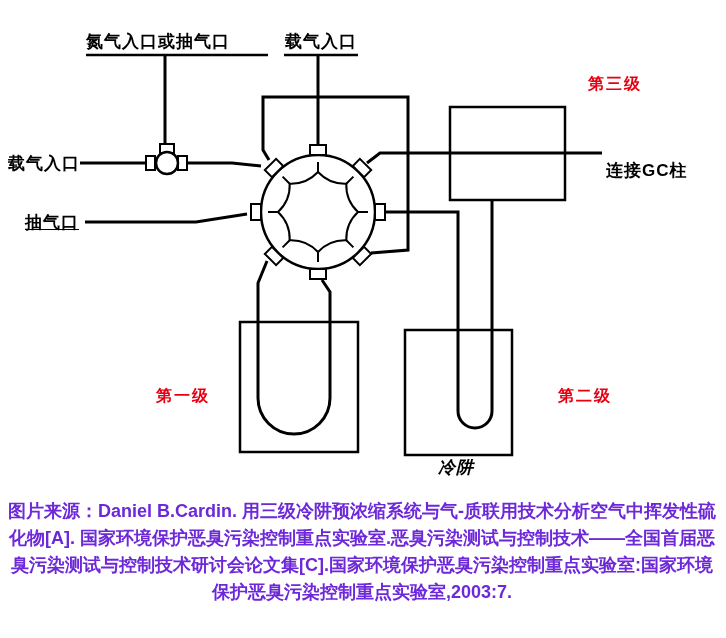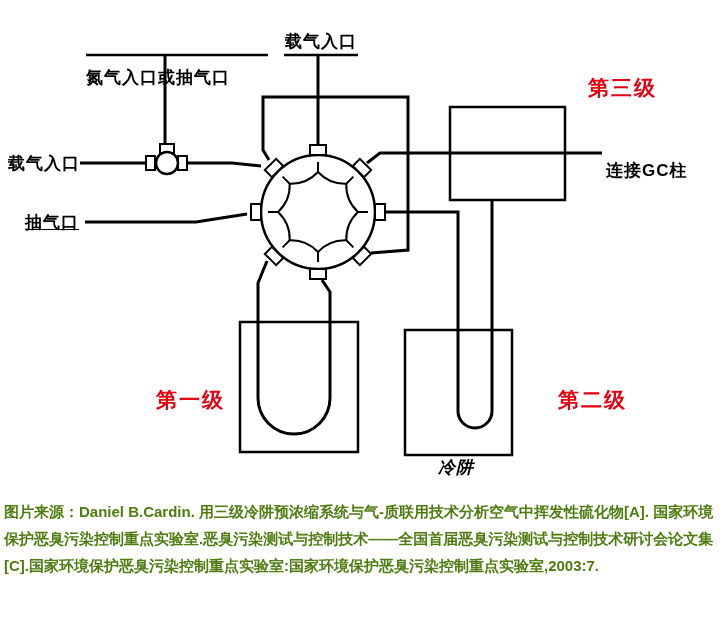--- a/index.html
+++ b/index.html
@@ -14,34 +14,34 @@
   .lbl{
     position:absolute;
     font-size:17px;
     font-weight:bold;
     color:#000;
     white-space:nowrap;
     letter-spacing:1px;
   }
   .stage{
     position:absolute;
-    font-size:21px;
+    font-size:16px;
     font-weight:bold;
     color:#e60012;
     white-space:nowrap;
     letter-spacing:2px;
   }
   .caption{
     position:absolute;
     left:4px;top:498px;width:716px;
-    font-size:15px;
+    font-size:18px;
     font-weight:bold;
-    color:#4d7c0f;
+    color:#6d28d9;
     line-height:27px;
-    text-align:left;
+    text-align:center;
   }
 </style>
 </head>
 <body>
 
 <div class="page">
 
   <svg class="diagram" width="726" height="495" viewBox="0 0 726 495">
 
     <path d="M 86,55 H 268" stroke="#000" stroke-width="2.5" fill="none"></path>
@@ -86,21 +86,21 @@
                Q 290.3,200.5 289.7,183.7 Q 306.5,184.3 318,172 Z" stroke="#000" stroke-width="2" fill="none"></path>
     </g>
 
     <rect x="450" y="107" width="115" height="93" fill="none" stroke="#000" stroke-width="2.5"></rect>
 
     <rect x="240" y="322" width="118" height="130" fill="none" stroke="#000" stroke-width="2.5"></rect>
 
     <rect x="405" y="330" width="107" height="125" fill="none" stroke="#000" stroke-width="2.5"></rect>
   </svg>
 
-  <div class="lbl" style="left:86px;top:30px;margin-top:36px;">氮气入口或抽气口</div>
+  <div class="lbl" style="left:86px;top:30px;">氮气入口或抽气口</div>
   <div class="lbl" style="left:285px;top:30px;">载气入口</div>
   <div class="stage" style="left:588px;top:74px;">第三级</div>
   <div class="lbl" style="left:606px;top:159px;">连接GC柱</div>
   <div class="lbl" style="left:8px;top:152px;">载气入口</div>
   <div class="lbl" style="left:25px;top:211px;text-decoration:underline;">抽气口</div>
   <div class="stage" style="left:156px;top:386px;">第一级</div>
   <div class="stage" style="left:530px;top:386px;margin-left:28px;">第二级</div>
   <div class="lbl" style="left:438px;top:456px;font-style:italic;">冷阱</div>
 
   <div class="caption">图片来源：Daniel B.Cardin. 用三级冷阱预浓缩系统与气-质联用技术分析空气中挥发性硫化物[A]. 国家环境保护恶臭污染控制重点实验室.恶臭污染测试与控制技术——全国首届恶臭污染测试与控制技术研讨会论文集[C].国家环境保护恶臭污染控制重点实验室:国家环境保护恶臭污染控制重点实验室,2003:7.</div>

